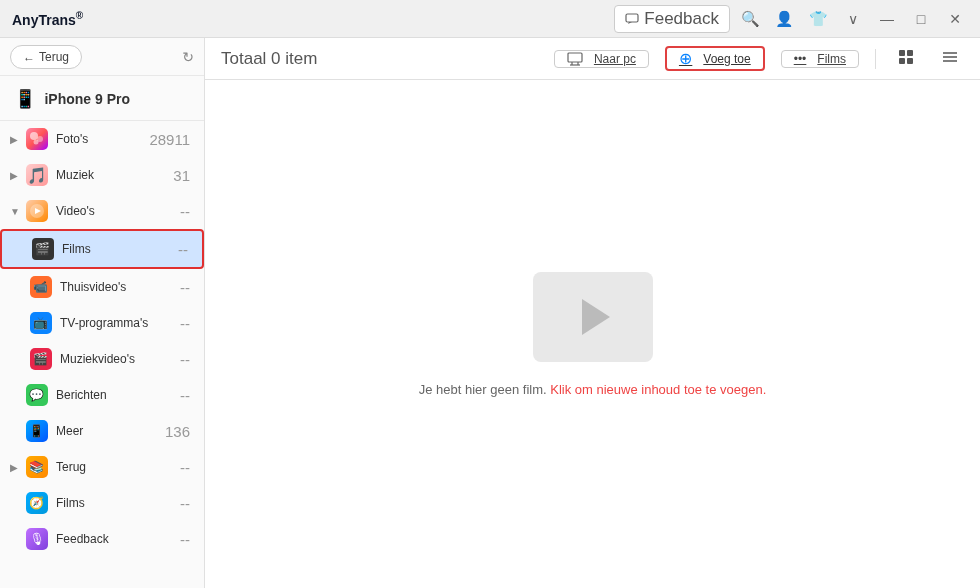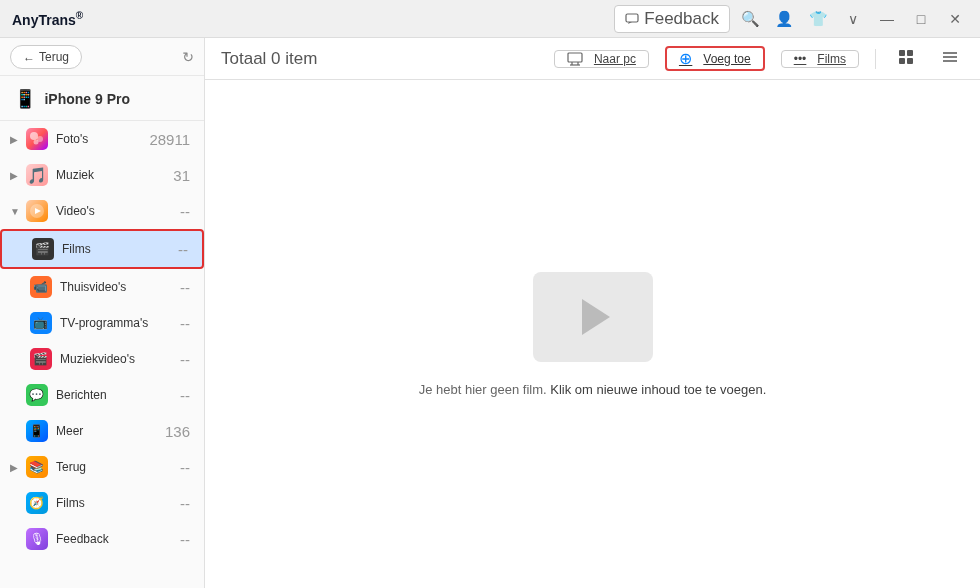--- a/index.html
+++ b/index.html
@@ -148,21 +148,21 @@
       display: flex; align-items: center; justify-content: center;
     }
     .play-icon {
       width: 0; height: 0;
       border-top: 18px solid transparent;
       border-bottom: 18px solid transparent;
       border-left: 28px solid #bbb;
       margin-left: 6px;
     }
     .empty-text { font-size: 13px; color: #666; }
-    .empty-link { color: #404040; text-decoration: none; cursor: pointer; }
+    .empty-link { color: #ef4444; text-decoration: none; cursor: pointer; }
 
     
     .sidebar::-webkit-scrollbar { width: 4px; }
     .sidebar::-webkit-scrollbar-thumb { background: #ccc; border-radius: 2px; }
   </style>
 </head>
 <body>
 
 <div class="title-bar">
   <div class="title-bar-left">

